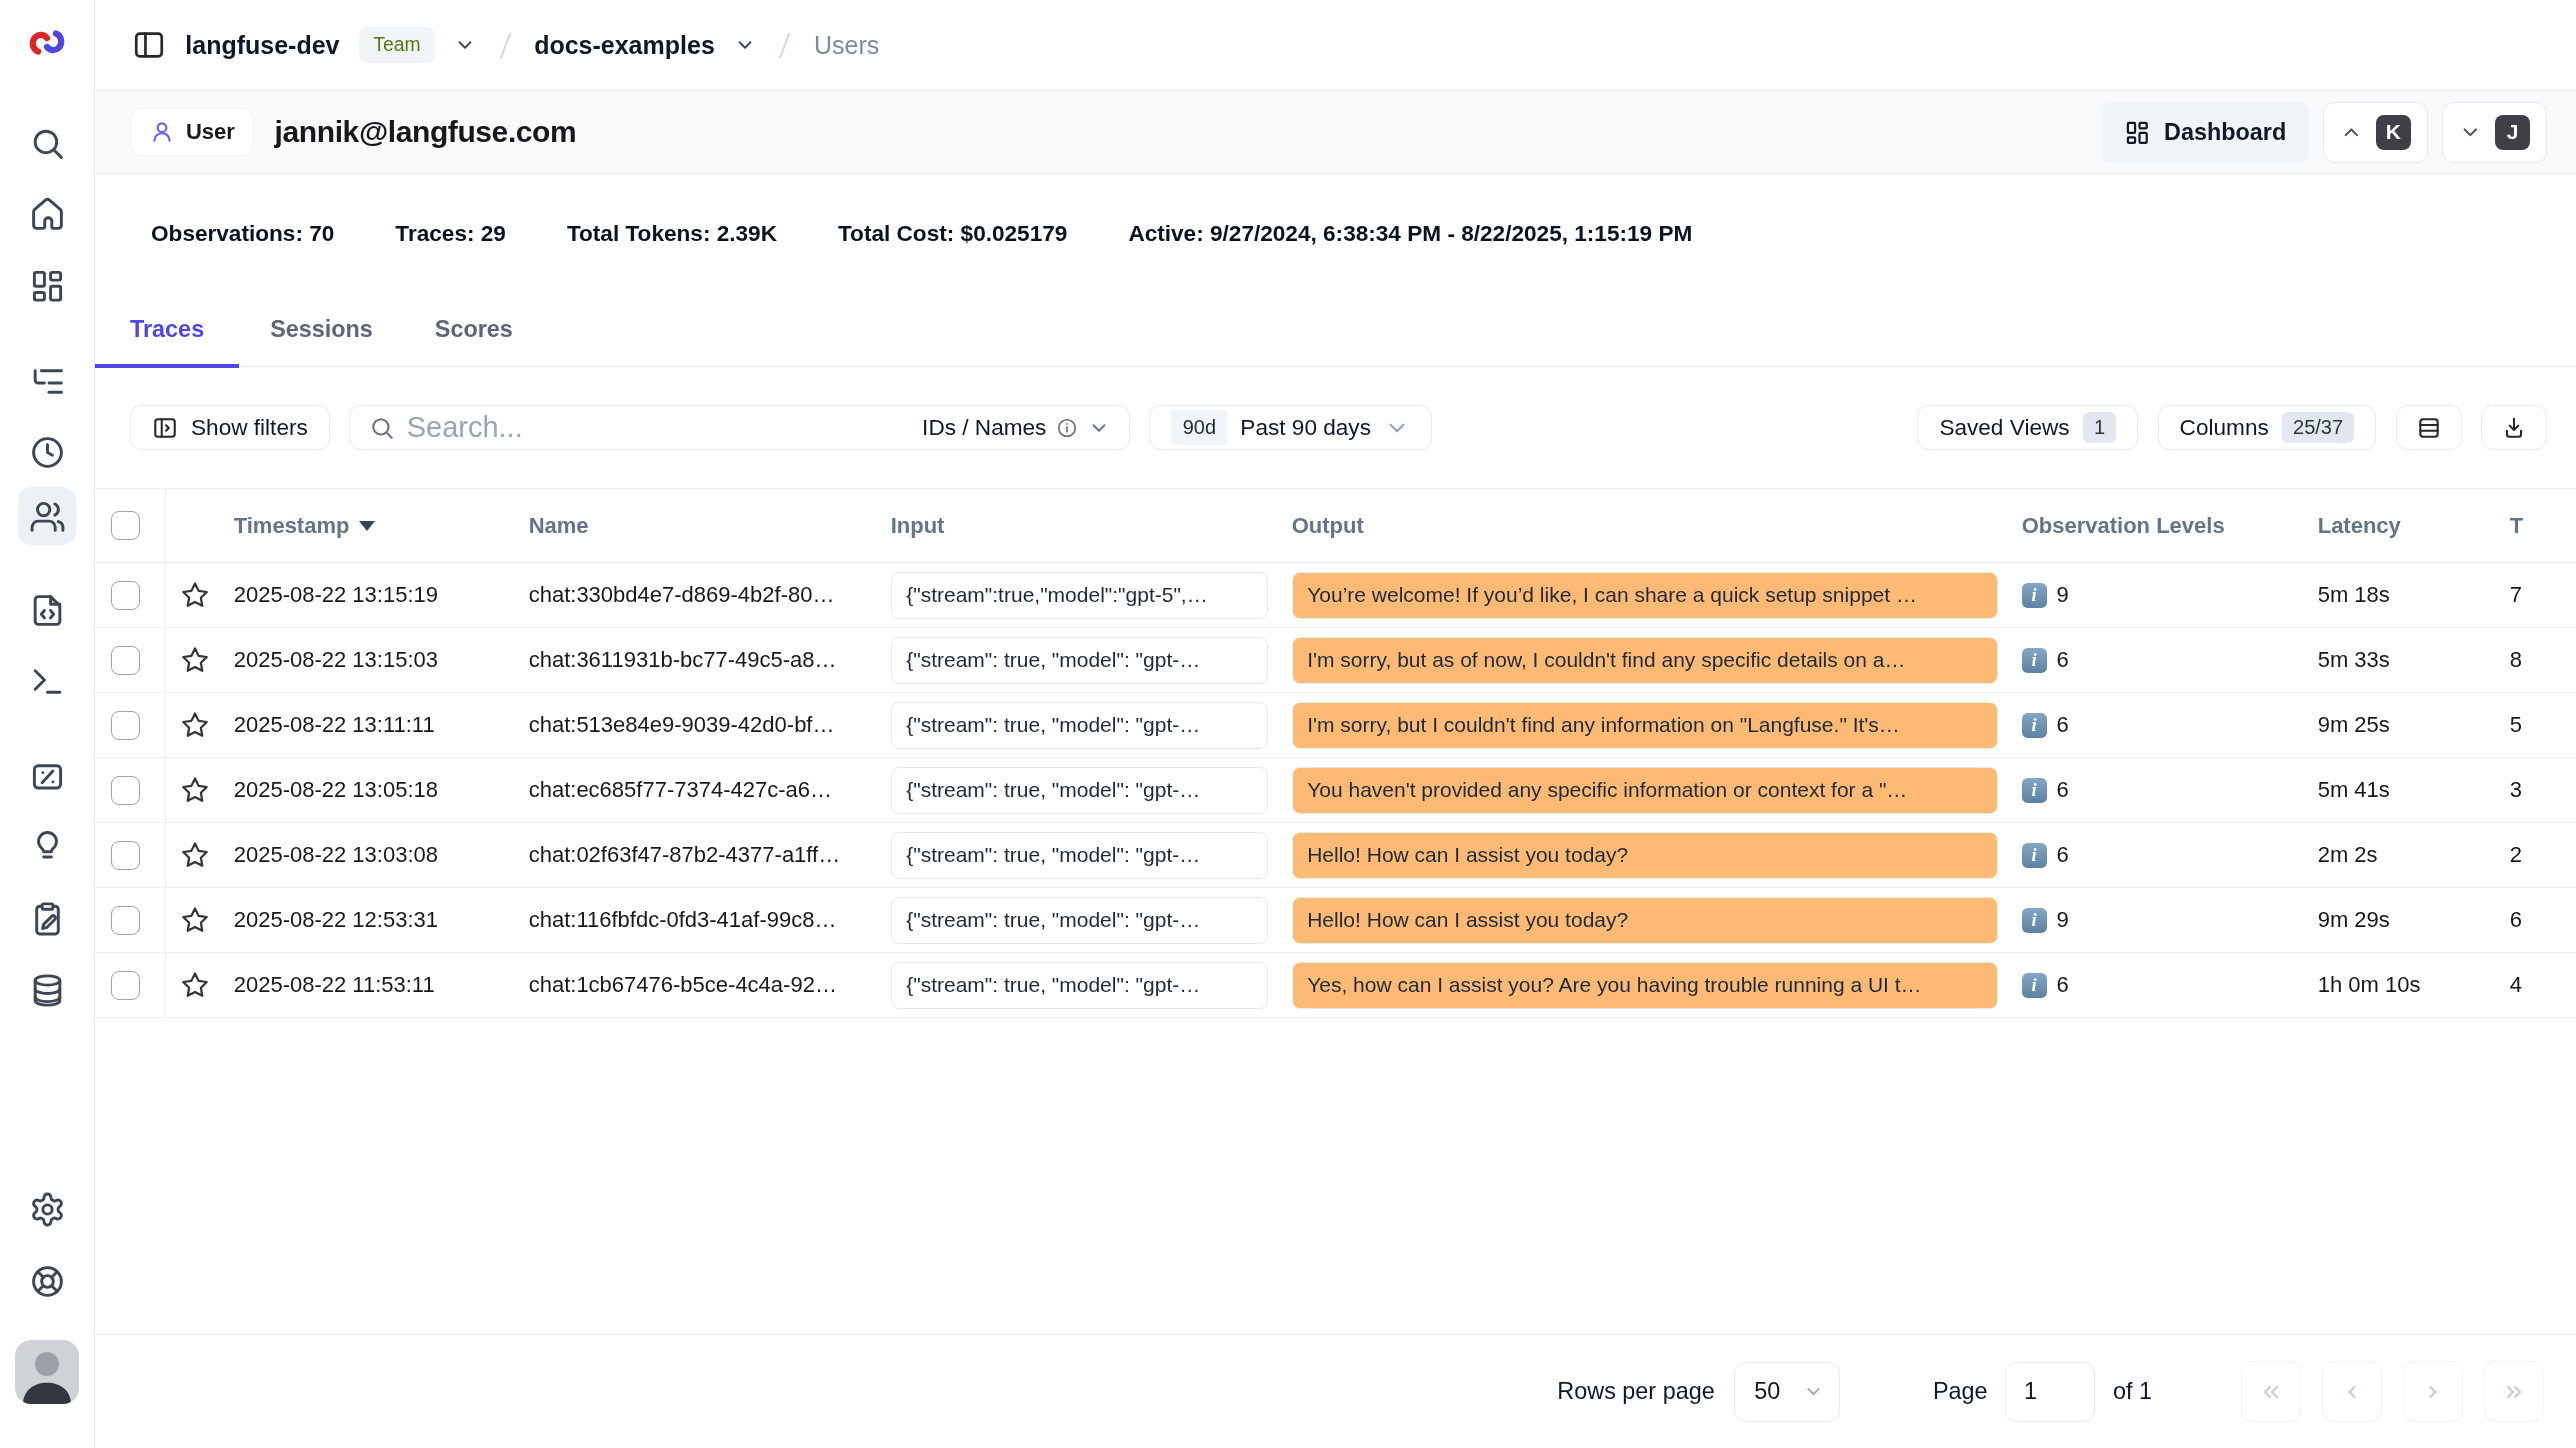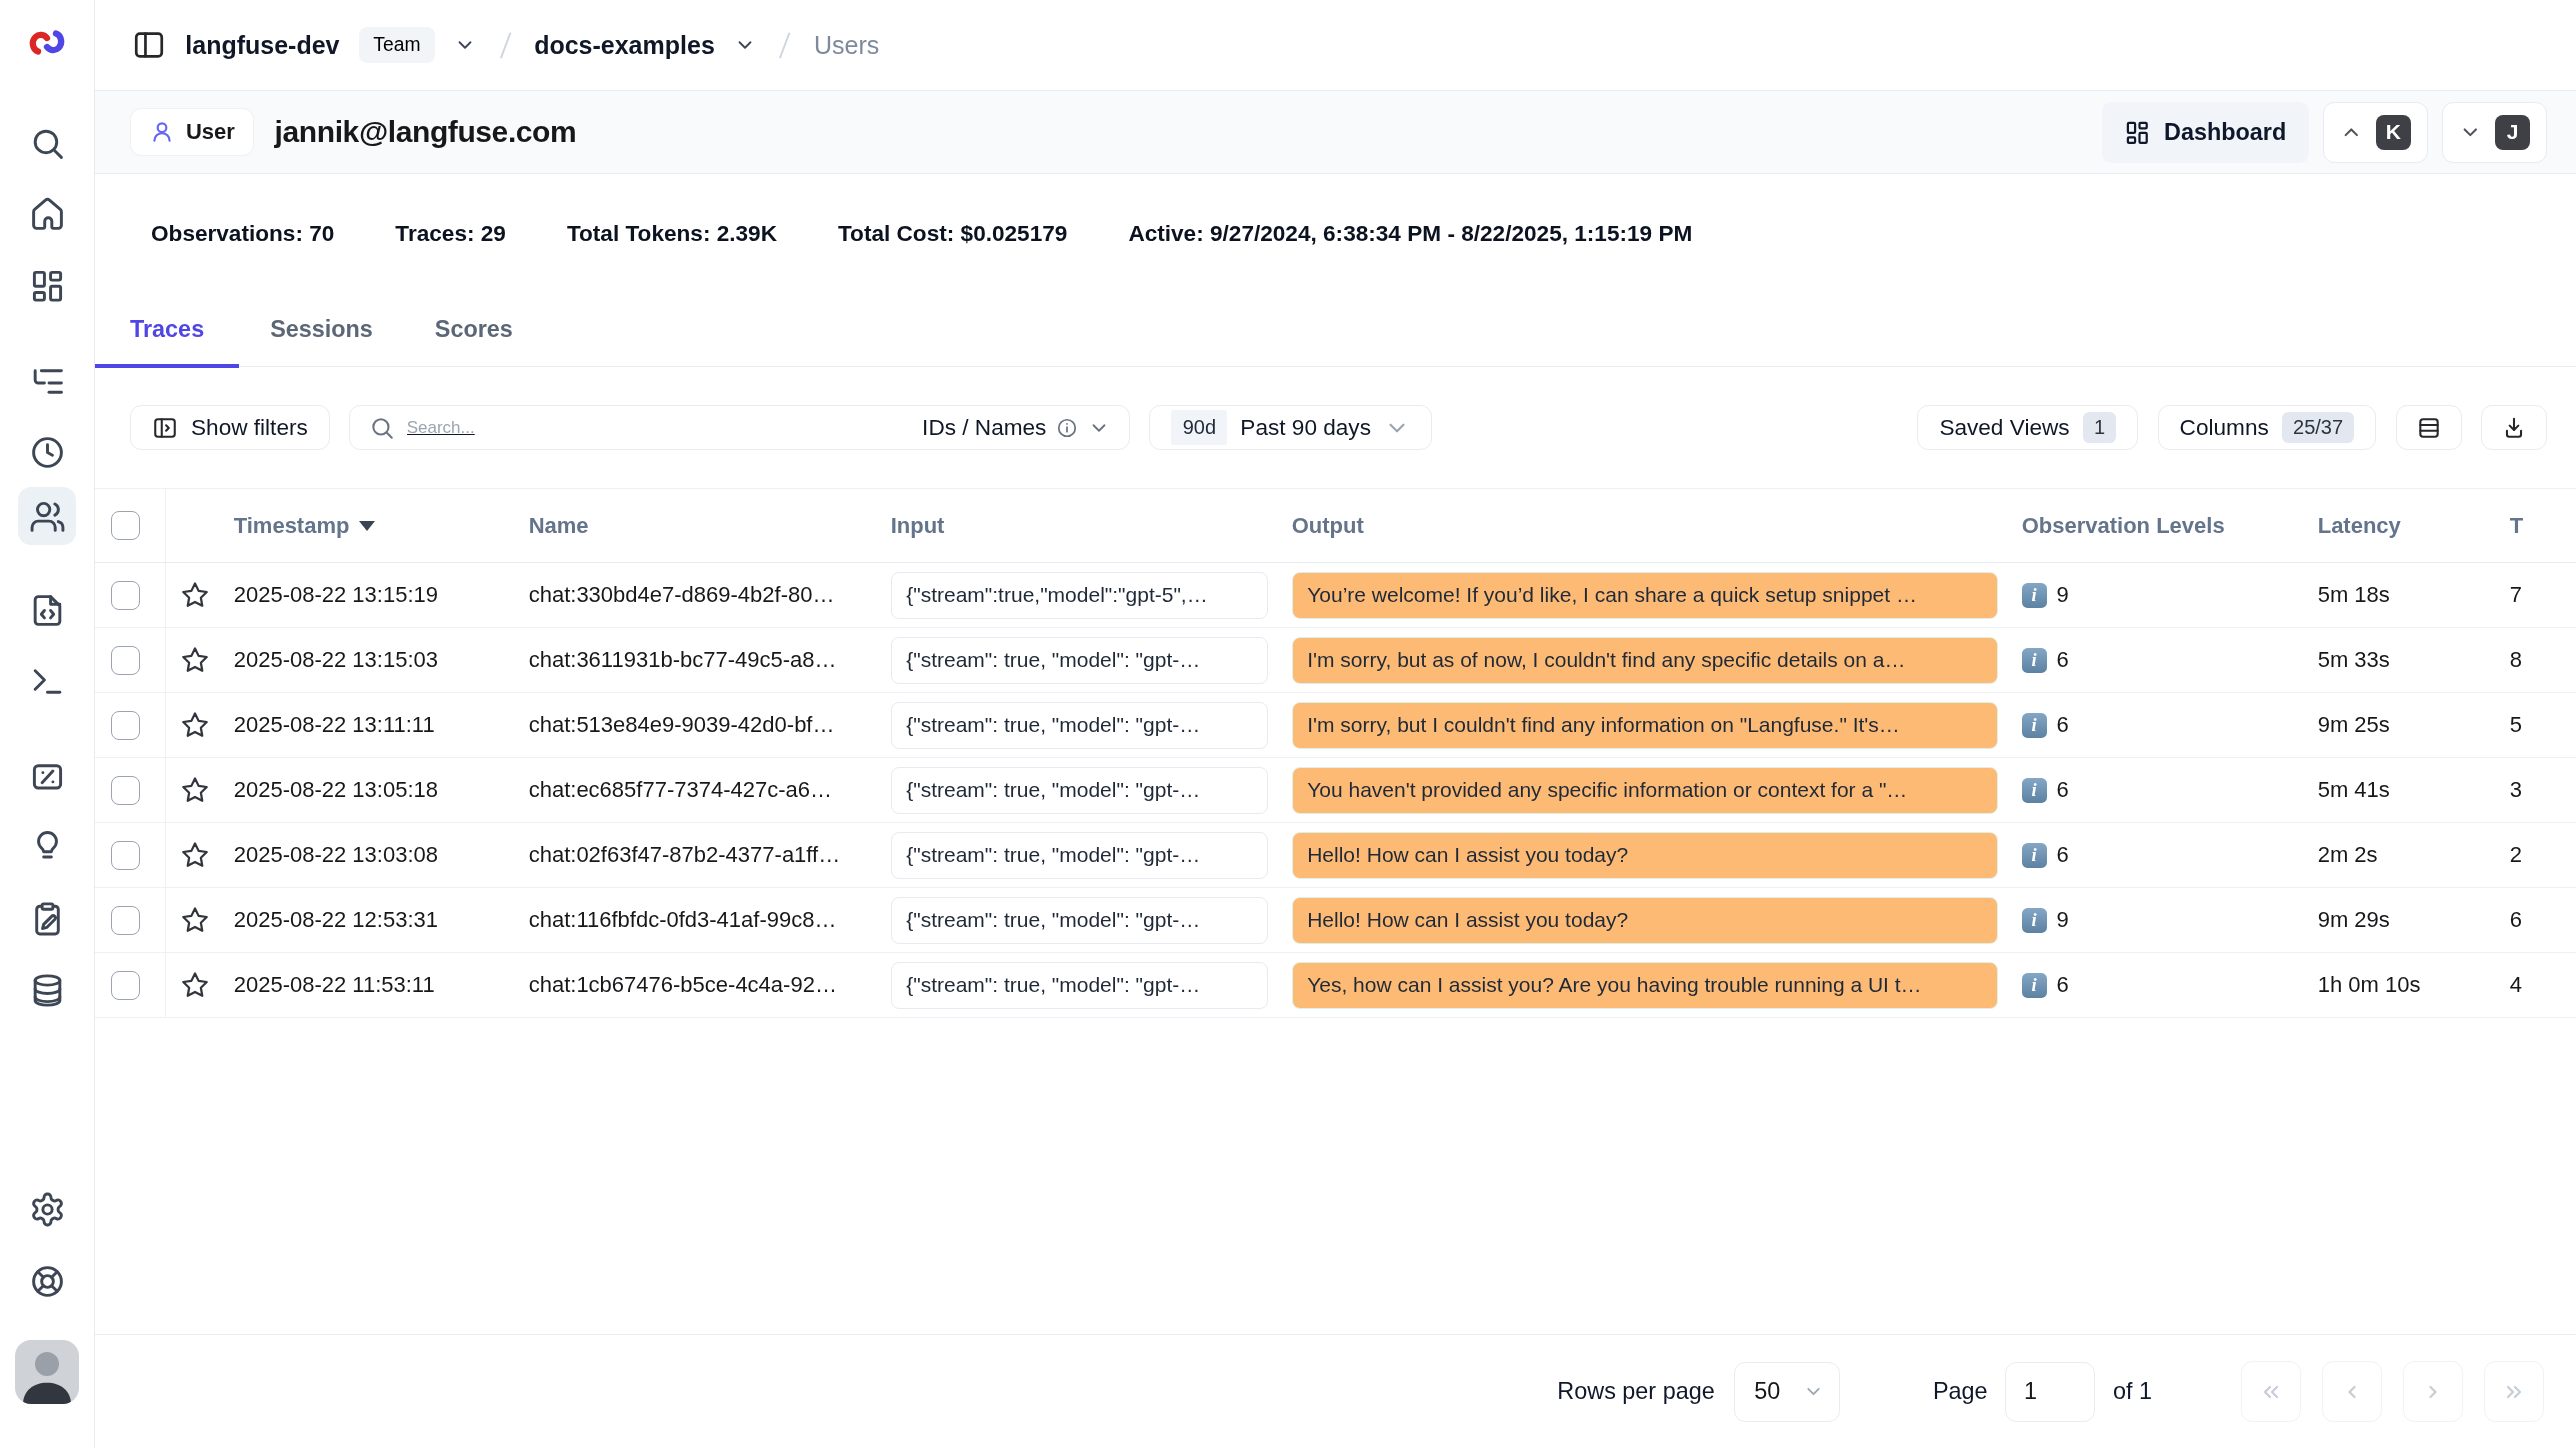--- a/index.html
+++ b/index.html
@@ -14,21 +14,21 @@
   .side-item svg { width:37px; height:37px; }
   .avatar { position:absolute; top:1340px; left:50%; transform:translateX(-50%); width:64px; height:64px; border-radius:16px; overflow:hidden; }
   .avatar svg { width:100%; height:100%; display:block; }
 
   
   .main { flex:1; min-width:0; display:flex; flex-direction:column; }
 
   .topbar { height:90px; flex:none; display:flex; align-items:center; padding:0 32px 0 37px; gap:19.3px; }
   .icon-plain { display:flex; align-items:center; justify-content:center; color:#27272a; }
   .topbar .org { font-size:25px; font-weight:600; color:#101828; }
-  .badge-team { background:#f2f5f8; border-radius:8px; padding:7.2px 14.5px; font-size:19.3px; font-weight:500; color:#000000; }
+  .badge-team { background:#f2f5f8; border-radius:8px; padding:7.2px 14.5px; font-size:19.3px; font-weight:500; color:#4d7c0f; }
   .crumb-page { font-size:25px; font-weight:500; color:#7d8a9c; }
   .chev { color:#3d4654; display:flex; }
 
   .userbar { height:84px; flex:none; background:#f8fafc; border-top:1.6px solid #e9edf1; border-bottom:1.6px solid #e9edf1; display:flex; align-items:center; padding:0 29px 0 35px; }
   .user-chip { background:#fff; border:0.8px solid #eef1f4; border-radius:11.3px; padding:9.7px 17.7px; display:flex; align-items:center; gap:11.3px; font-size:22px; font-weight:700; color:#18181b; }
   .user-chip svg { width:26px; height:26px; color:#6366f1; }
   .user-email { font-size:30px; font-weight:700; color:#18181b; margin-left:21px; letter-spacing:-0.4px; }
   .spacer { flex:1; }
   .dash-btn { background:#f1f5f9; border-radius:9.7px; height:61px; padding:0 22.6px; display:flex; align-items:center; gap:13px; font-size:23.4px; font-weight:600; color:#0f172a; }
   .dash-btn svg { width:26.6px; height:26.6px; }
@@ -41,21 +41,21 @@
   .tab { position:relative; display:flex; align-items:center; padding:0 31px; font-size:23.4px; font-weight:600; color:#5b6676; cursor:default; }
   .tab.first { padding-left:35px; padding-right:35px; }
   .tab.active { color:#4f46e5; }
   .tab.active::after { content:""; position:absolute; left:0; right:0; bottom:-1.6px; height:4px; background:#4f46e5; }
 
   .filterbar { height:121px; flex:none; display:flex; align-items:center; gap:19.3px; padding:0 29px 0 35px; }
   .btn { display:flex; align-items:center; gap:13px; height:45px; border:1.6px solid #e8ebf0; border-radius:11.3px; background:#fff; font-size:22.6px; font-weight:500; color:#101828; padding:0 21px; white-space:nowrap; }
   .btn svg { width:26px; height:26px; color:#27272a; }
   .search-box { width:781px; gap:11.3px; padding:0 19.3px; }
   .search-box svg.mag { color:#6b7280; }
-  .search-input { flex:1; border:none; outline:none; font-size:17px; color:#101828; font-family:"Liberation Sans",sans-serif; background:transparent; min-width:0;text-decoration:underline; }
+  .search-input { flex:1; border:none; outline:none; font-size:29px; color:#101828; font-family:"Liberation Sans",sans-serif; background:transparent; min-width:0; }
   .search-input::placeholder { color:#9aa5b1; }
   .scope { display:flex; align-items:center; gap:9.7px; font-weight:500; color:#101828; }
   .scope svg { width:22px; height:22px; color:#6b7280; }
   .chip { background:#f1f5f9; border-radius:2px; padding:5.6px 11.3px; font-size:20px; font-weight:500; color:#1f2937; }
   .count-chip { background:#e3e8f0; border-radius:6.4px; padding:4px 11.3px; font-size:20px; color:#2b3440; font-weight:500; }
   .icon-btn { width:66px; justify-content:center; padding:0; flex:none; }
 
   
   .tablewrap { flex:1; min-height:0; overflow:hidden; }
   .thead, .trow { display:grid; grid-template-columns:71px 58px 295px 362px 401px 730px 296px 192px 177px; align-items:center; }

